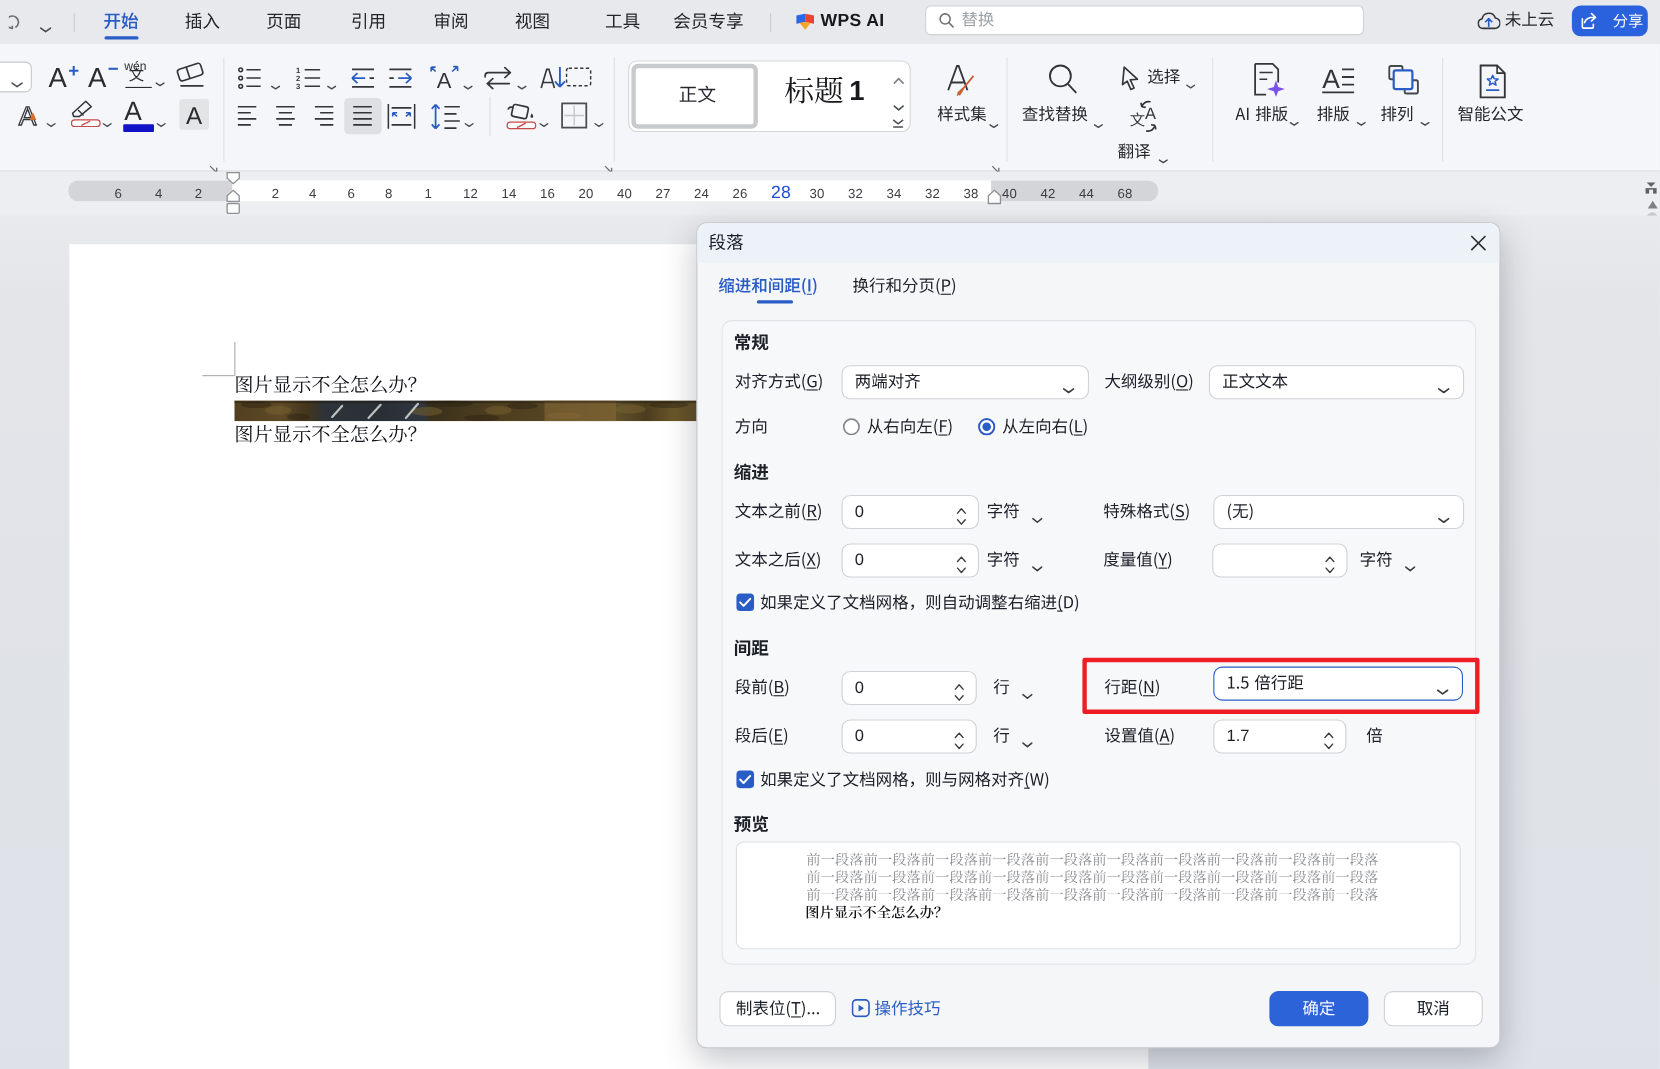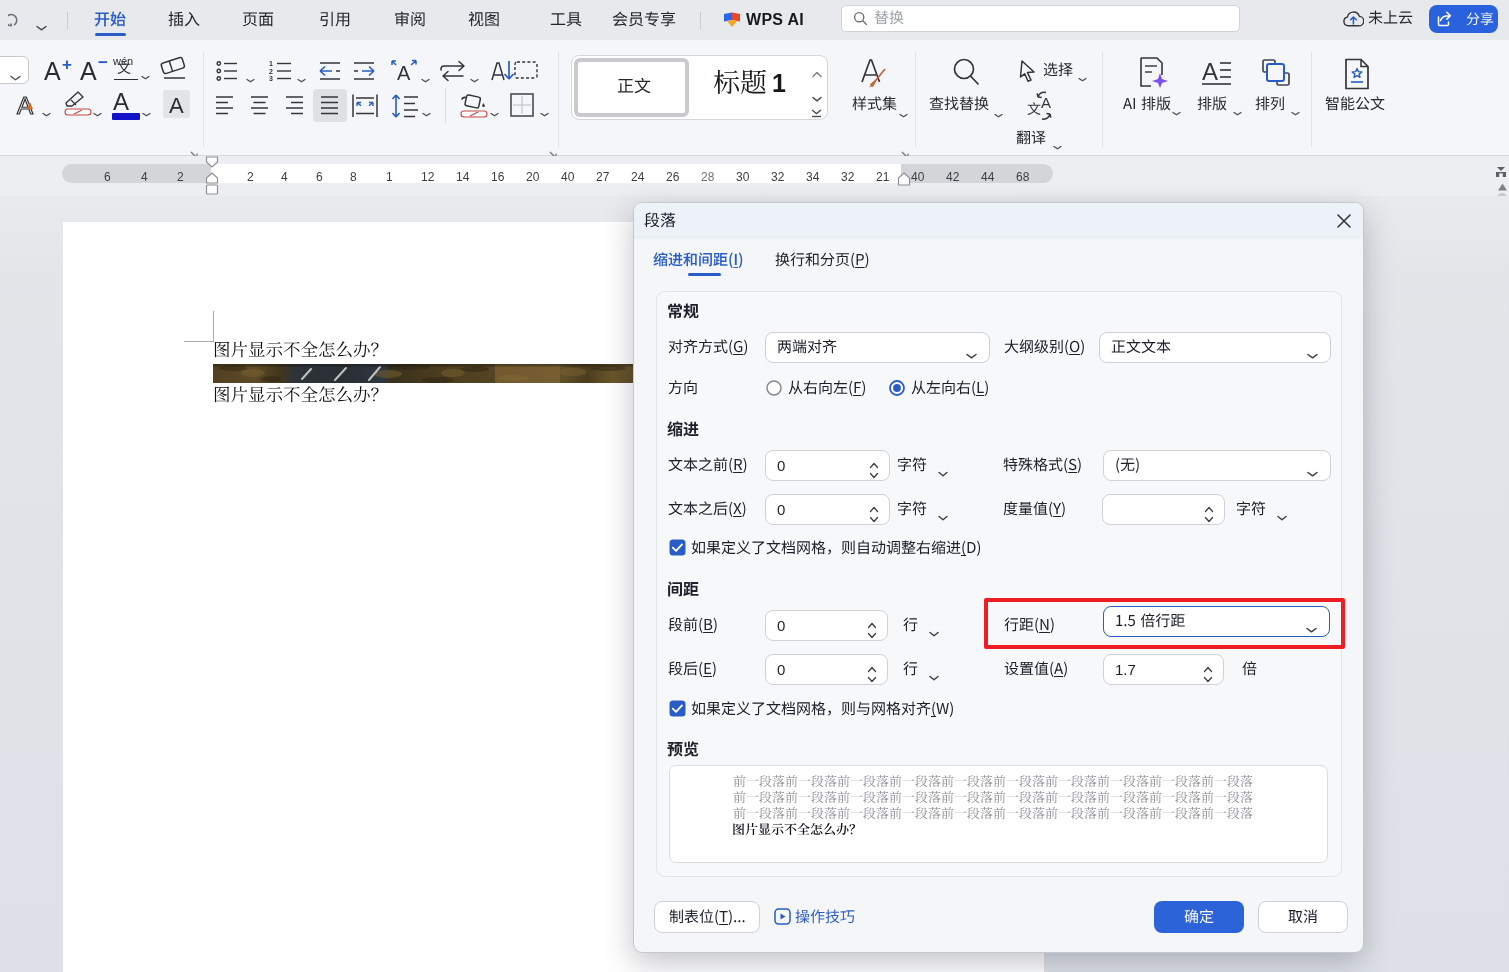--- a/index.html
+++ b/index.html
@@ -662,36 +662,36 @@
 <div style="position:absolute;left:0px;top:167px">
     <div style="position:absolute;left:596px;width:0;white-space:nowrap"><span style="position:relative;left:-50%;font-size:12px;color:#3c3e43">27</span></div>
   </div>
 <div style="position:absolute;left:0px;top:167px">
     <div style="position:absolute;left:631px;width:0;white-space:nowrap"><span style="position:relative;left:-50%;font-size:12px;color:#3c3e43">24</span></div>
   </div>
 <div style="position:absolute;left:0px;top:167px">
     <div style="position:absolute;left:666px;width:0;white-space:nowrap"><span style="position:relative;left:-50%;font-size:12px;color:#3c3e43">26</span></div>
   </div>
 <div style="position:absolute;left:0px;top:167px">
-    <div style="position:absolute;left:701px;width:0;white-space:nowrap"><span style="position:relative;left:-50%;font-size:12px;color:#737373">28</span></div>
+    <div style="position:absolute;left:701px;width:0;white-space:nowrap"><span style="position:relative;left:-50%;font-size:16px;color:#1d4ed8">28</span></div>
   </div>
 <div style="position:absolute;left:0px;top:167px">
     <div style="position:absolute;left:736px;width:0;white-space:nowrap"><span style="position:relative;left:-50%;font-size:12px;color:#3c3e43">30</span></div>
   </div>
 <div style="position:absolute;left:0px;top:167px">
     <div style="position:absolute;left:771px;width:0;white-space:nowrap"><span style="position:relative;left:-50%;font-size:12px;color:#3c3e43">32</span></div>
   </div>
 <div style="position:absolute;left:0px;top:167px">
     <div style="position:absolute;left:806px;width:0;white-space:nowrap"><span style="position:relative;left:-50%;font-size:12px;color:#3c3e43">34</span></div>
   </div>
 <div style="position:absolute;left:0px;top:167px">
     <div style="position:absolute;left:841px;width:0;white-space:nowrap"><span style="position:relative;left:-50%;font-size:12px;color:#3c3e43">32</span></div>
   </div>
 <div style="position:absolute;left:0px;top:167px">
-    <div style="position:absolute;left:876px;width:0;white-space:nowrap"><span style="position:relative;left:-50%;font-size:12px;color:#3c3e43">21</span></div>
+    <div style="position:absolute;left:876px;width:0;white-space:nowrap"><span style="position:relative;left:-50%;font-size:12px;color:#3c3e43">38</span></div>
   </div>
 <div style="position:absolute;left:0px;top:167px">
     <div style="position:absolute;left:911px;width:0;white-space:nowrap"><span style="position:relative;left:-50%;font-size:12px;color:#3c3e43">40</span></div>
   </div>
 <div style="position:absolute;left:0px;top:167px">
     <div style="position:absolute;left:946px;width:0;white-space:nowrap"><span style="position:relative;left:-50%;font-size:12px;color:#3c3e43">42</span></div>
   </div>
 <div style="position:absolute;left:0px;top:167px">
     <div style="position:absolute;left:981px;width:0;white-space:nowrap"><span style="position:relative;left:-50%;font-size:12px;color:#3c3e43">44</span></div>
   </div>

